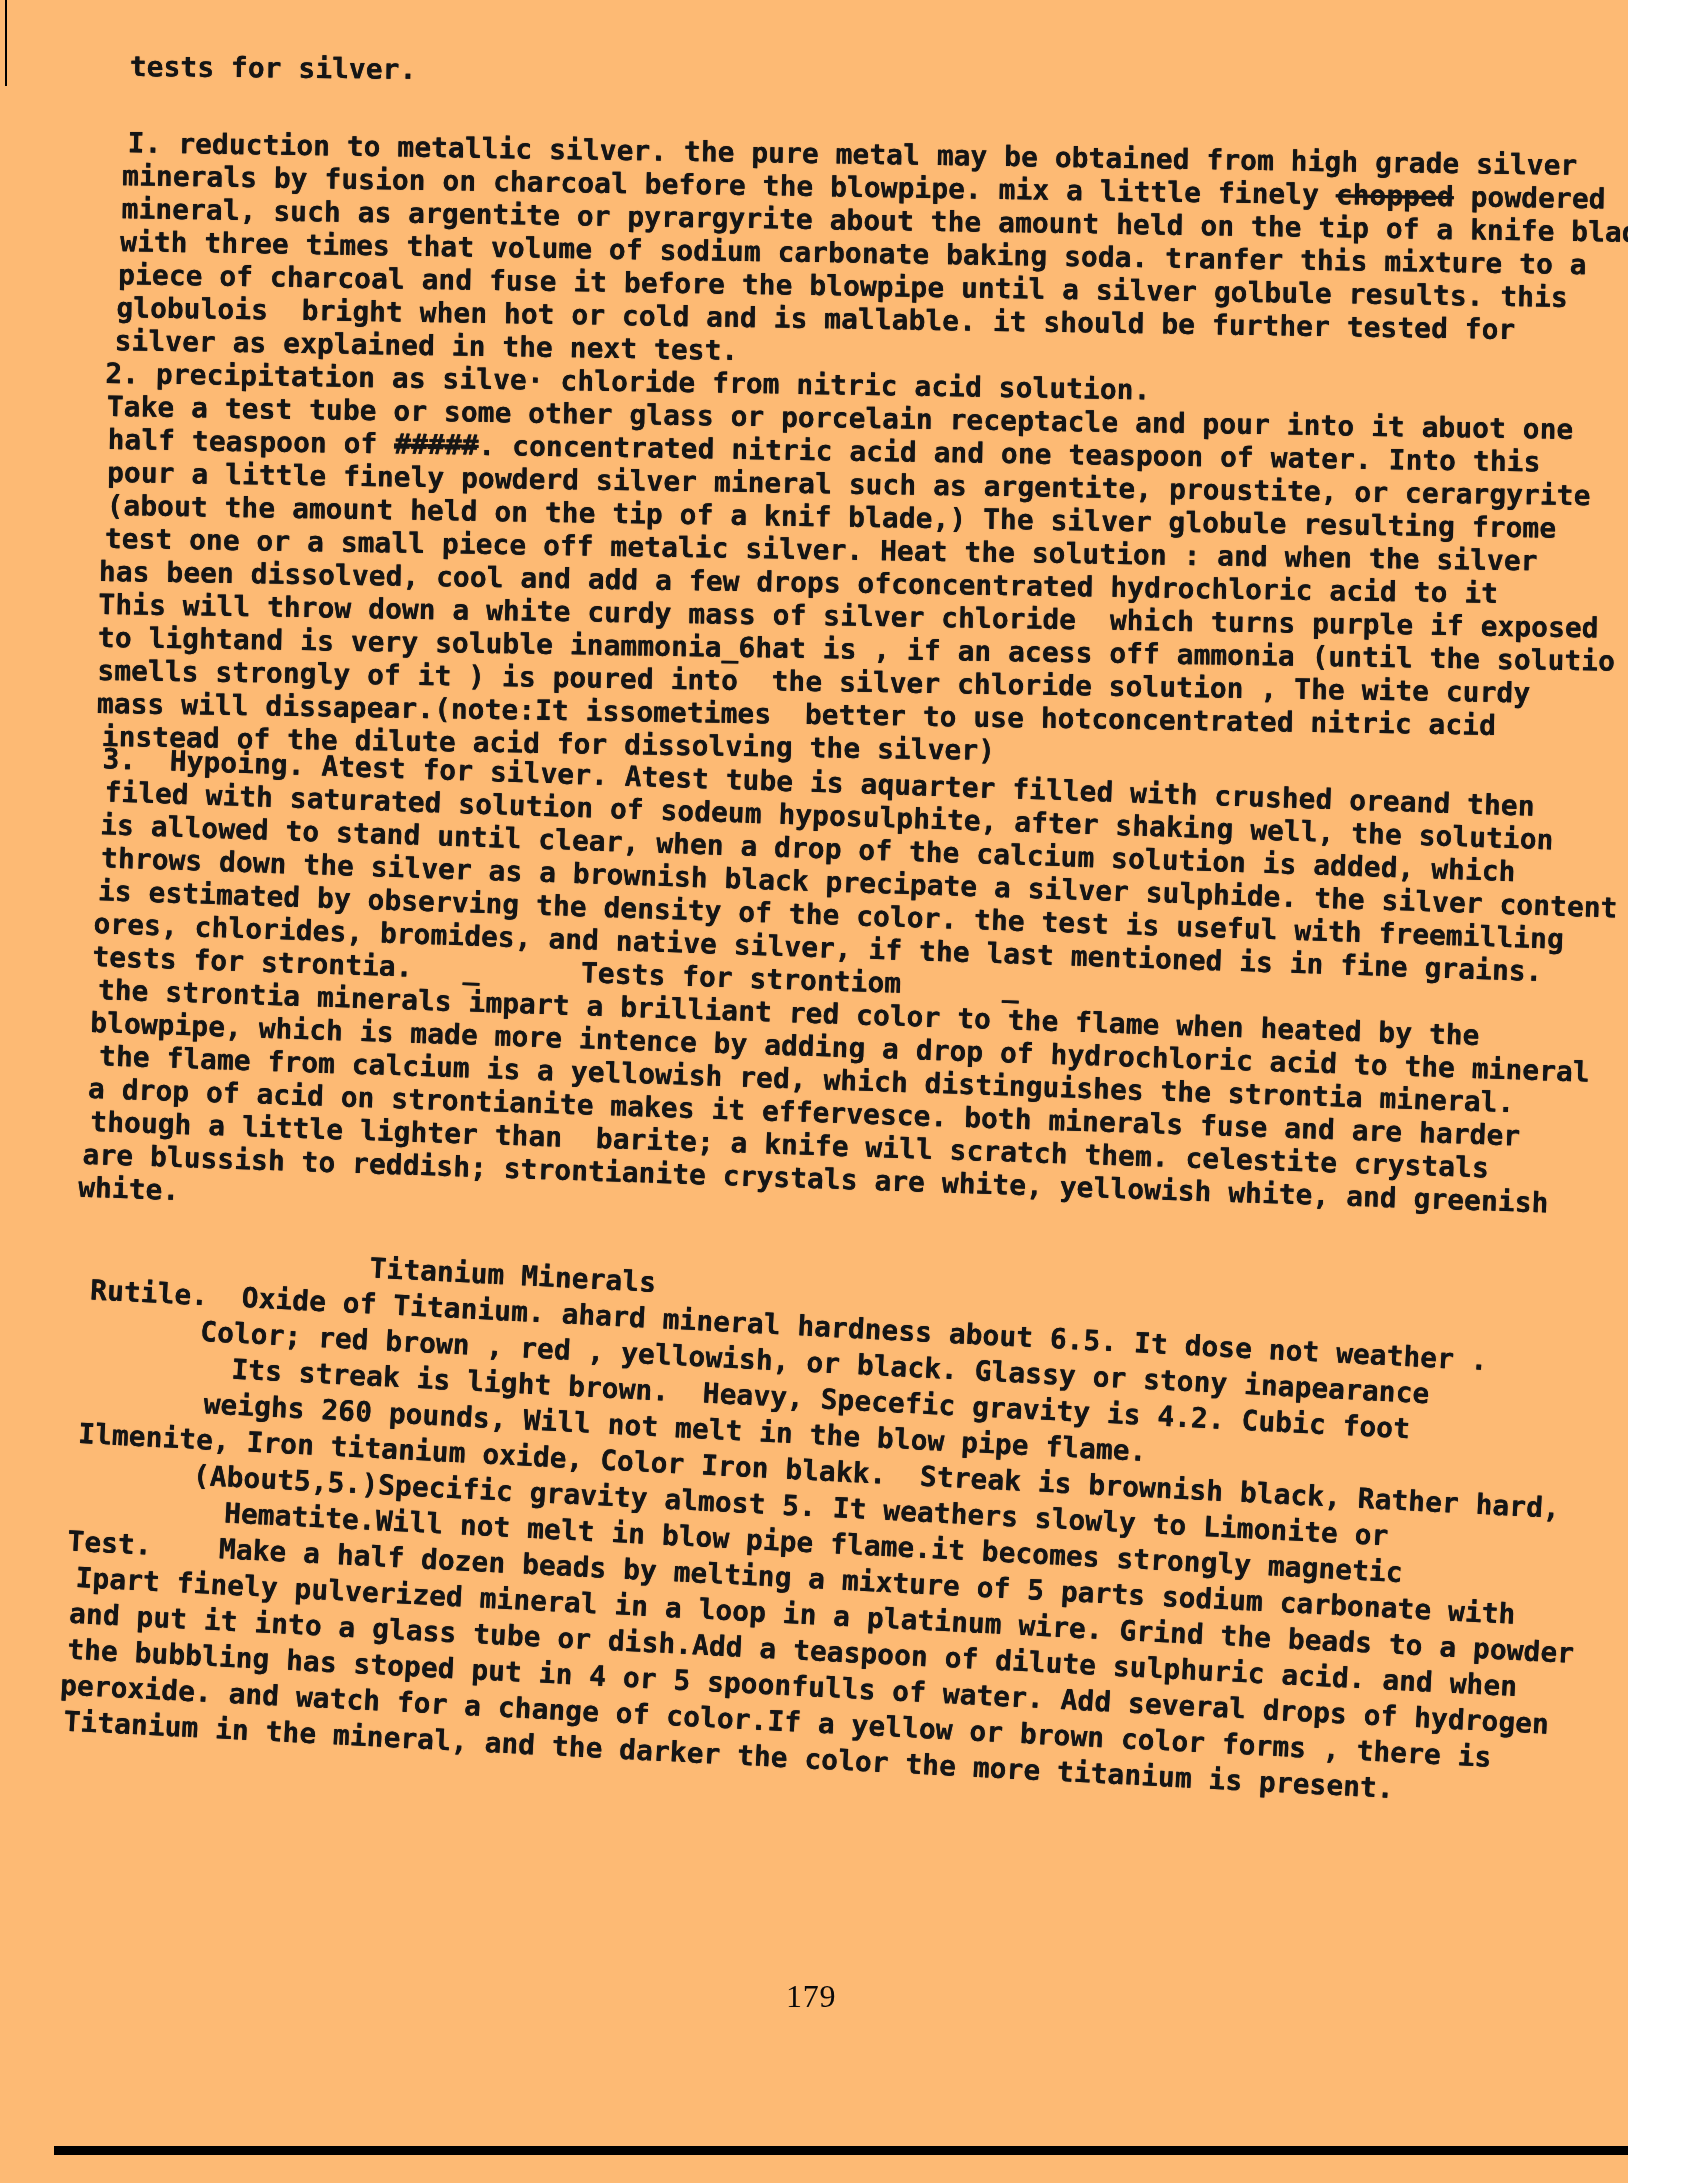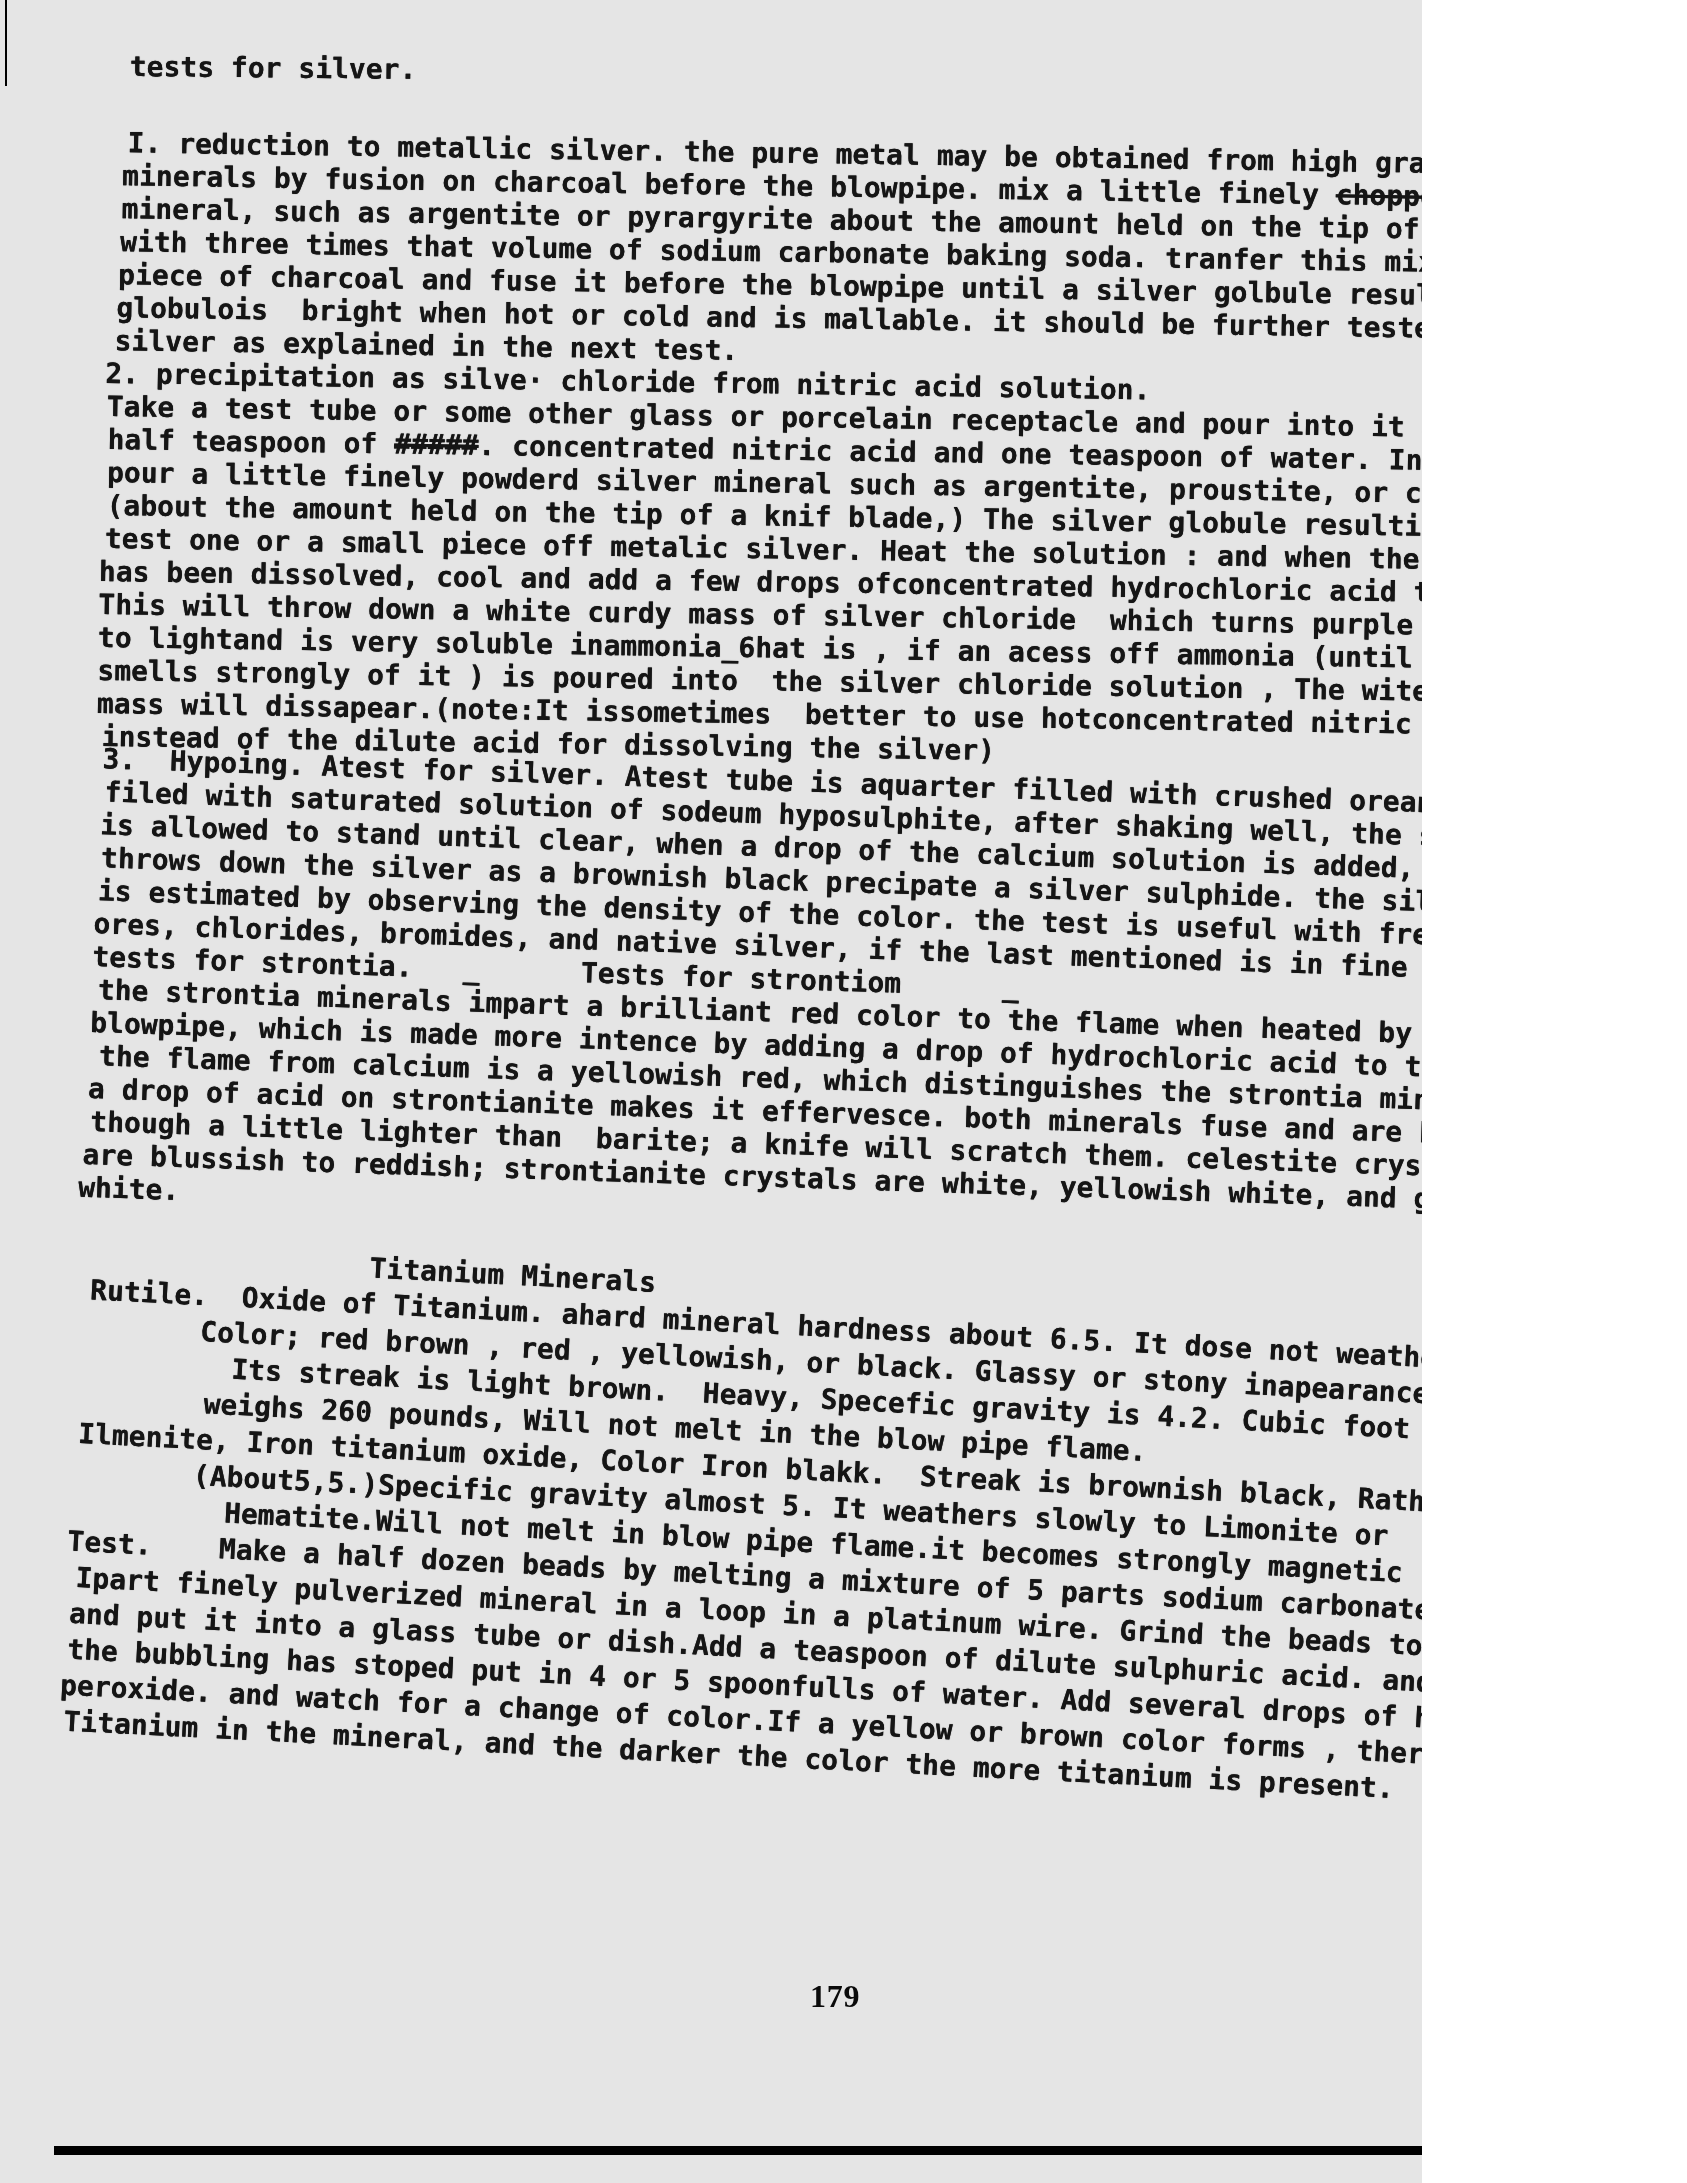--- a/index.html
+++ b/index.html
@@ -1,20 +1,20 @@
 <!DOCTYPE html>
 <html style="font-size:10.6px"><head>
 <meta charset="utf-8">
 <style>
   html,body{margin:0;padding:0;background:#ffffff;}
   .page{
     position:relative;
-    width:1422px;
+    width:1628px;
     height:2183px;
-    background:#e5e5e5;
+    background:#fdba74;
     overflow:hidden;
     font-family:"DejaVu Sans Mono", monospace;
     font-weight:700;
     color:#151515;
   }
   .block{
     position:absolute;
     transform-origin:0 0;
   }
   .tline{
@@ -22,25 +22,24 @@
     font-size:28px;
     text-shadow:0 0 0.7px #1a1a1a;
   }
   .strike{
     text-decoration:line-through;
     text-decoration-thickness:3.3px;
   }
   .pagenum{
     position:absolute;
     font-family:"Liberation Serif", serif;
-    font-weight:700;
+    font-weight:400;
     font-size:32px;
     color:#0a0a0a;
     letter-spacing:0.7px;
-    margin-left:24px;
   }
   .artifact{
     position:absolute;
     background:#000;
   }
 </style>
 </head>
 <body>
 
 <div class="page">

